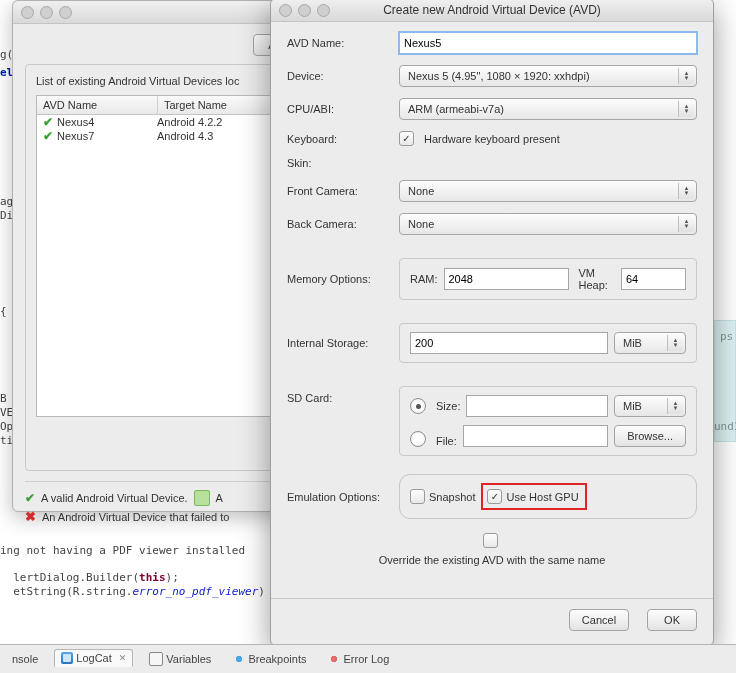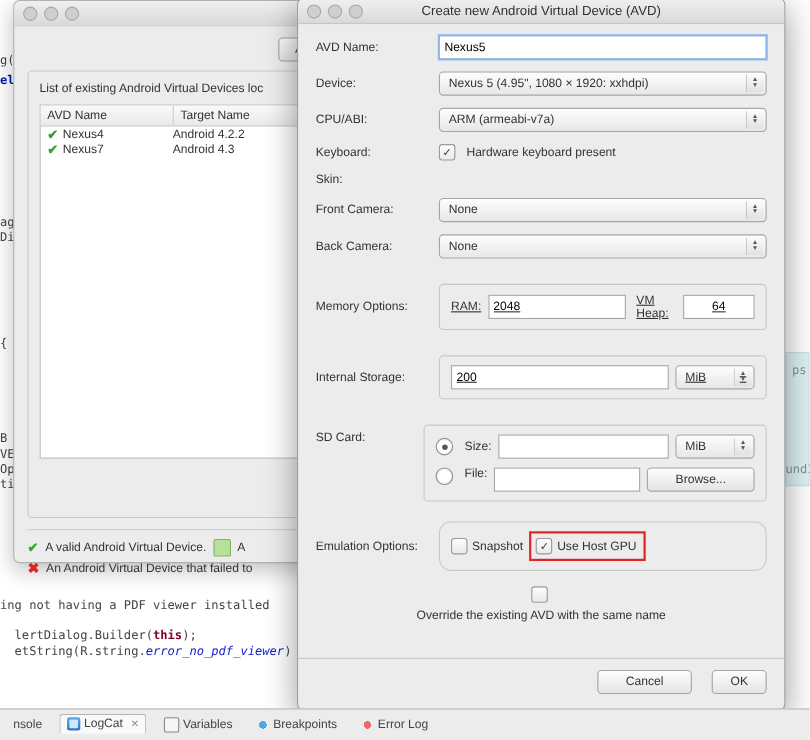--- a/index.html
+++ b/index.html
@@ -171,26 +171,26 @@
     background: linear-gradient(#fdfdfd,#e9e9e9);
     display:inline-flex; align-items:center; justify-content:center;
     font-size:10px; color:#333; margin-right:4px;
   }
   .sunken {
     background: #ececec;
     border: 1px solid #c8c8c8;
     border-radius: 4px;
     padding: 8px 10px;
   }
-  .mem-box { display:flex; align-items:center; gap:6px;text-decoration:underline; }
+  .mem-box { display:flex; align-items:center; gap:6px; }
   .small-unit-select { width:62px; flex:0 0 60px; }
   .big-in { flex:1; }
   .osx-btn {
     height: 20px;
-    padding: 0 25px;
+    padding: 0 12px;
     background: linear-gradient(#fdfdfd,#e4e4e4);
     border: 1px solid #a4a4a4;
     border-radius: 4px;
     font-size: 11px;
     color:#333;
     display:inline-flex; align-items:center;
   }
   .osx-btn.default {
     background: linear-gradient(#fdfdfd,#e4e4e4);
   }
@@ -371,21 +371,21 @@
           </div>
         </div>
     </div>
 
     <div class="form-row spaced">
       <div class="lbl">Memory Options:</div>
       <div class="ctrl sunken mem-box">
         <span>RAM:</span>
         <input class="osx-input noblue" style="width: 115px; flex: 0 0 115px;" value="2048">
         <span style="margin-left:4px">VM Heap:</span>
-        <input class="osx-input noblue" style="width: 55px; flex: 0 0 55px; text-align: center;" value="64">
+        <input class="osx-input noblue" style="width: 55px; flex: 0 0 55px;" value="64">
       </div>
     </div>
 
     <div class="form-row spaced">
       <div class="lbl">Internal Storage:</div>
       <div class="ctrl sunken mem-box">
         <input class="osx-input noblue big-in" value="200" style="">
         <div class="osx-select small-unit-select">
             <span>MiB</span>
             <span class="arrows">▲<br>▼</span>
@@ -398,21 +398,21 @@
       <div class="ctrl sunken" style="display:block;">
         <div style="display:flex; align-items:center; gap:6px; margin-bottom:8px;">
           <span class="radio-dot on"></span>
           <span>Size:</span>
           <input class="osx-input noblue big-in" value="" style="">
           <div class="osx-select small-unit-select">
               <span>MiB</span>
               <span class="arrows">▲<br>▼</span>
             </div>
         </div>
-        <div style="display:flex; align-items:flex-start; gap:6px;">
+        <div style="display:flex; align-items:flex-end; gap:6px;">
           <span class="radio-dot"></span>
           <span>File:</span>
           <input class="osx-input noblue big-in" value="" style="">
           <span class="osx-btn" style="flex:0 0 auto;">Browse...</span>
         </div>
       </div>
     </div>
 
     <div class="form-row" style="margin-bottom:14px;justify-content:center;">
       <div class="lbl">Emulation Options:</div>

